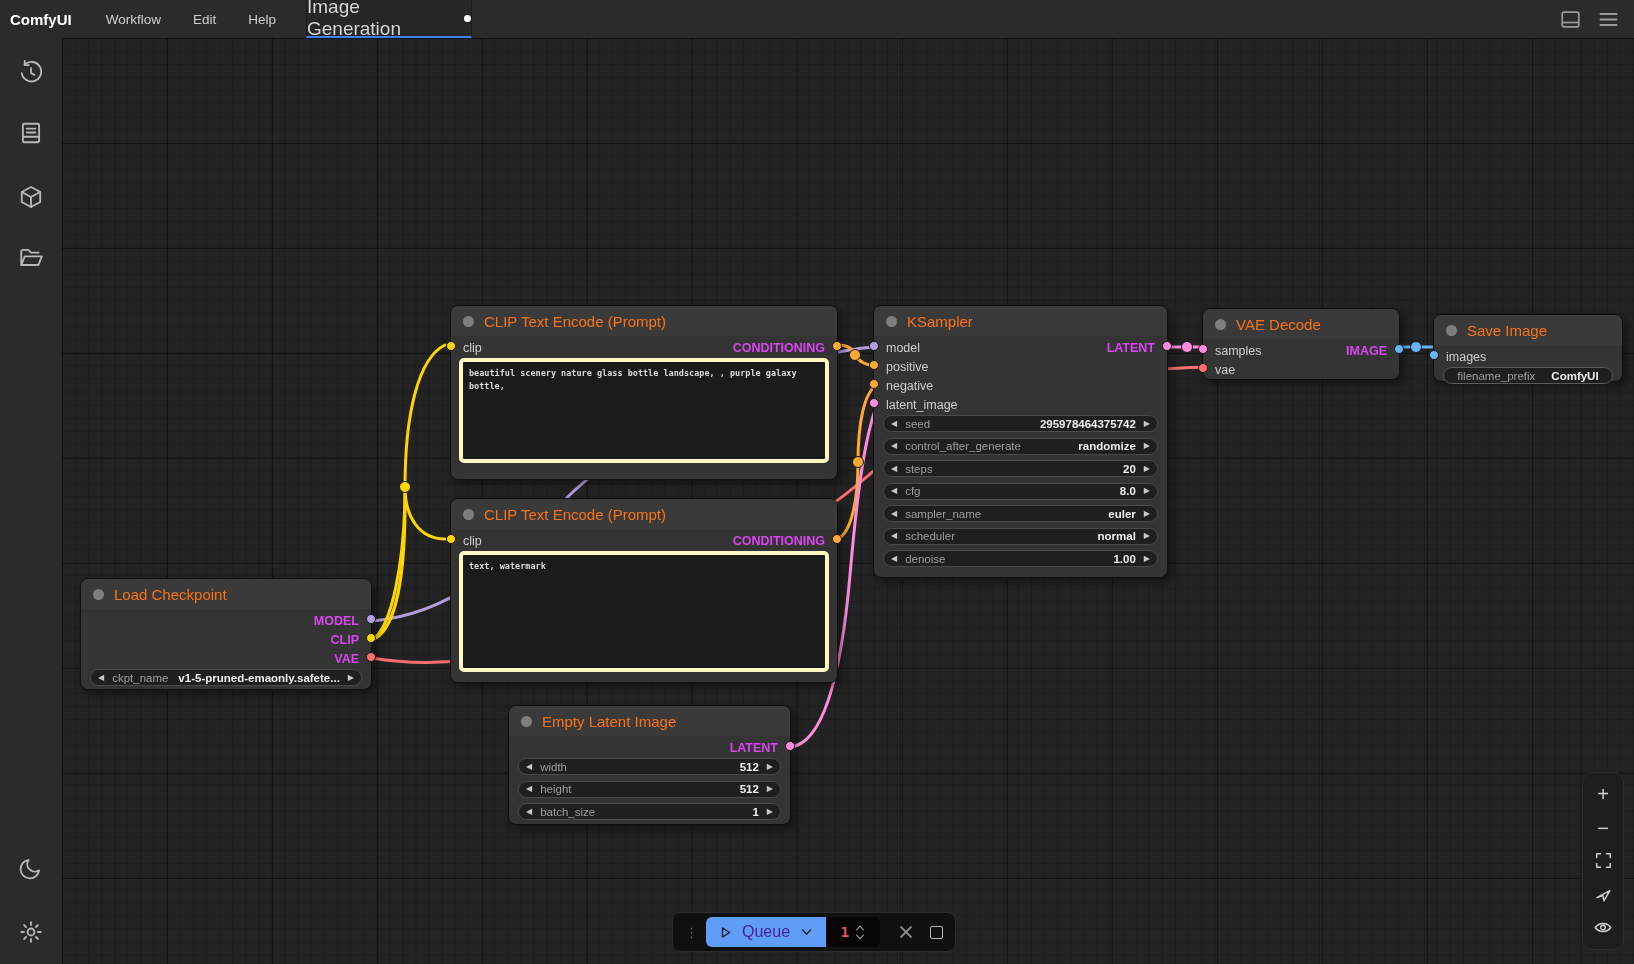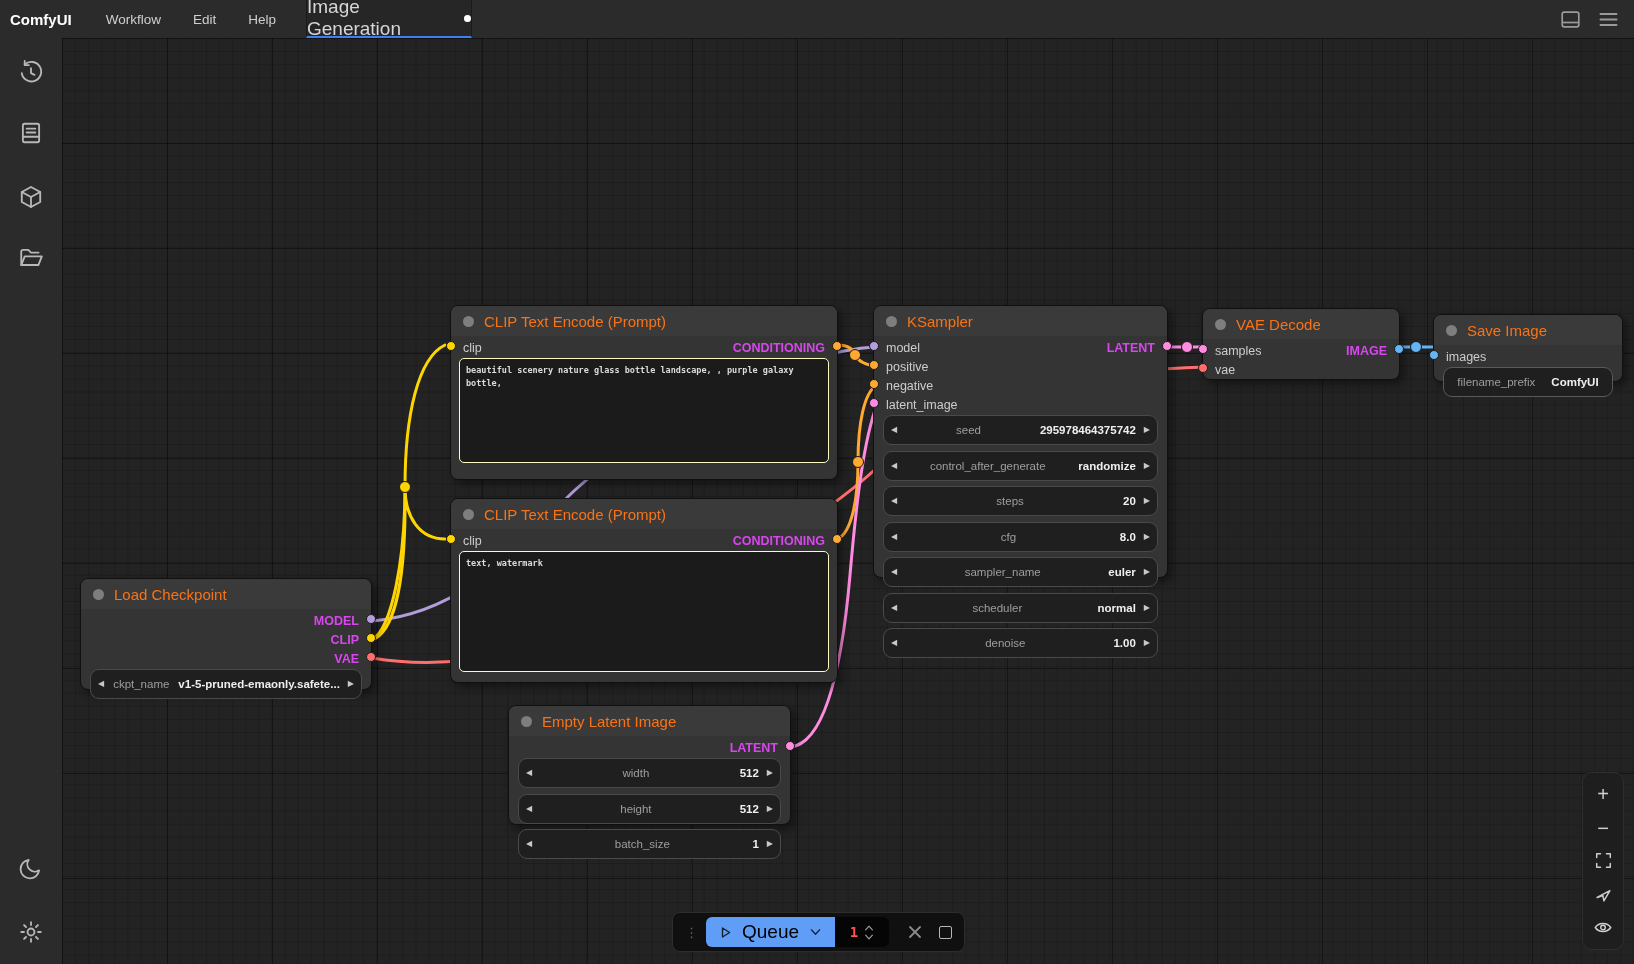--- a/index.html
+++ b/index.html
@@ -38,46 +38,46 @@
   .slot-row { position:relative; height:19px; display:flex; align-items:flex-end; padding:0 12px; }
   .slot-left { display:flex; align-items:center; }
   .slot-right { margin-left:auto; display:flex; align-items:center; }
   .slot-label { color:#cdcdcd; font-size:12.5px; }
   .slot-type { color:#d946ef; font-size:12.5px; font-weight:bold; }
   .pdot { position:absolute; width:10px; height:10px; border-radius:50%; top:4.5px; border:1px solid #1b1b1b; }
   .pdot.in { left:-5px; } .pdot.out { right:-5px; }
   .d-model{background:#b39ddb}.d-clip{background:#ffd500}.d-vae{background:#ff6e6e}
   .d-cond{background:#ffa931}.d-latent{background:#ff8ce0}.d-image{background:#64b5f6}
   .widgets { padding:3px 9px; display:flex; flex-direction:column; gap:5.5px; }
-  .widget { height:30px; background:#1f1f1f; border:1px solid #4a4a4a; border-radius:9px; display:flex; align-items:center; padding:0 7px;text-align:center; }
+  .widget { height:17px; background:#1f1f1f; border:1px solid #4a4a4a; border-radius:9px; display:flex; align-items:center; padding:0 7px; }
   .w-arrow { color:#c8c8c8; font-size:8px; line-height:1; flex:none; }
   .w-label { color:#9e9e9e; font-size:11.5px; margin-left:8px; flex:1; white-space:nowrap; overflow:hidden; }
   .w-value { color:#efefef; font-size:11.5px; font-weight:bold; margin:0 8px; white-space:nowrap; }
   .w-center { justify-content:center; gap:16px; border-color:#5a5a5a; }
   .w-center .w-label { flex:none; margin:0; }
   .w-center .w-value { margin:0; }
-  .prompt-box { margin:3px 8px; background:#1b1b1b; border:1px solid #fef9c3; border-radius:5px; padding:5px 6px; font-family:"DejaVu Sans Mono", monospace; font-size:8.5px; font-weight:bold; color:#dcdcdc; line-height:1.5; overflow:hidden; }
+  .prompt-box { margin:3px 8px; background:#1b1b1b; border:4px solid #fef9c3; border-radius:5px; padding:5px 6px; font-family:"DejaVu Sans Mono", monospace; font-size:8.5px; font-weight:bold; color:#dcdcdc; line-height:1.5; overflow:hidden; }
 
   
   #n-load  { left:80px;  top:578px; width:292px; height:112px; }
   #n-clip1 { left:450px; top:305px; width:388px; height:175px; }
   #n-clip2 { left:450px; top:498px; width:388px; height:185px; }
   #n-ks    { left:873px; top:305px; width:295px; height:273px; }
   #n-vae   { left:1202px; top:308px; width:198px; height:72px; }
   #n-save  { left:1433px; top:314px; width:190px; height:68px; }
   #n-latent{ left:508px; top:705px; width:283px; height:120px; }
   #n-clip1 .prompt-box { height:105px; }
   #n-clip2 .prompt-box { height:121px; }
 
   
   .queue-bar { position:absolute; left:672px; top:912px; height:40px; background:#101010; border:1px solid #2d2d2d; border-radius:8px; display:flex; align-items:center; padding:0 12px; gap:0; z-index:11; }
   .grip { color:#676767; font-size:13px; letter-spacing:0; margin-right:8px; line-height:1; }
   .queue-btn { height:30px; background:#5f9df6; border-radius:6px 0 0 6px; display:flex; align-items:center; padding:0 12px; gap:9px; }
   .queue-btn svg { stroke:#16212f; fill:none; stroke-width:1.8; stroke-linejoin:round; }
-  .queue-label { color:#000000; font-size:19px; }
+  .queue-label { color:#4c1d95; font-size:16px; }
   .count-box { height:30px; width:54px; background:#050505; border-radius:0 6px 6px 0; display:flex; align-items:center; justify-content:center; gap:6px; }
   .count-val { color:#ff5252; font-size:14px; font-weight:bold; font-family:"DejaVu Sans Mono", monospace; }
   .stepper { display:flex; flex-direction:column; gap:3px; }
   .stepper svg { stroke:#9a9a9a; fill:none; stroke-width:1.6; stroke-linecap:round; stroke-linejoin:round; }
   .qb-x { margin-left:16px; width:20px; height:20px; display:flex; align-items:center; justify-content:center; }
   .qb-x svg { stroke:#8a8a8a; stroke-width:1.8; stroke-linecap:round; }
   .qb-stop { margin-left:14px; width:13px; height:13px; border:1.6px solid #b5b5b5; border-radius:2px; }
 
   
   .zoom-bar { position:absolute; left:1582px; top:772px; width:42px; height:178px; background:#1e1e1e; border:1px solid #2e2e2e; border-radius:10px; display:flex; flex-direction:column; align-items:center; justify-content:space-evenly; z-index:11; }

